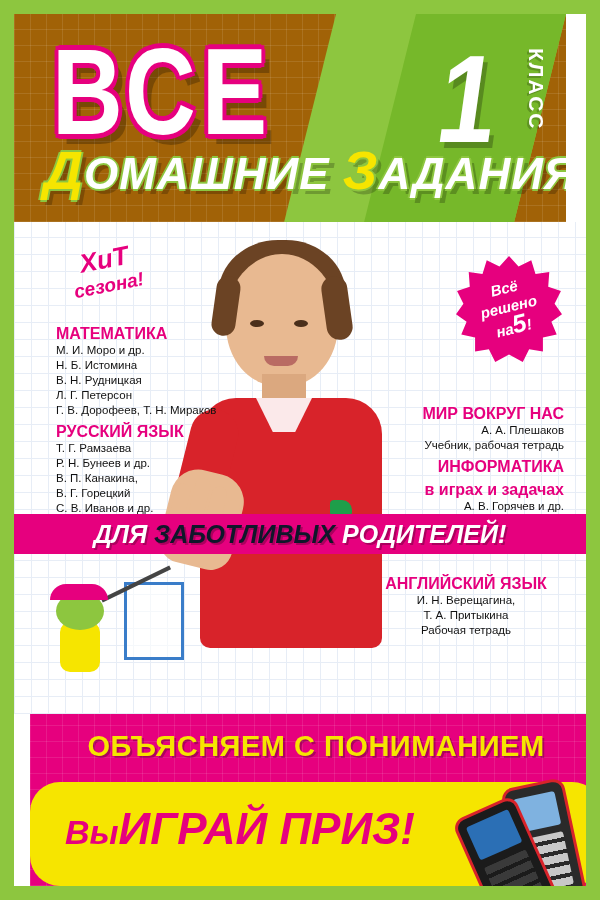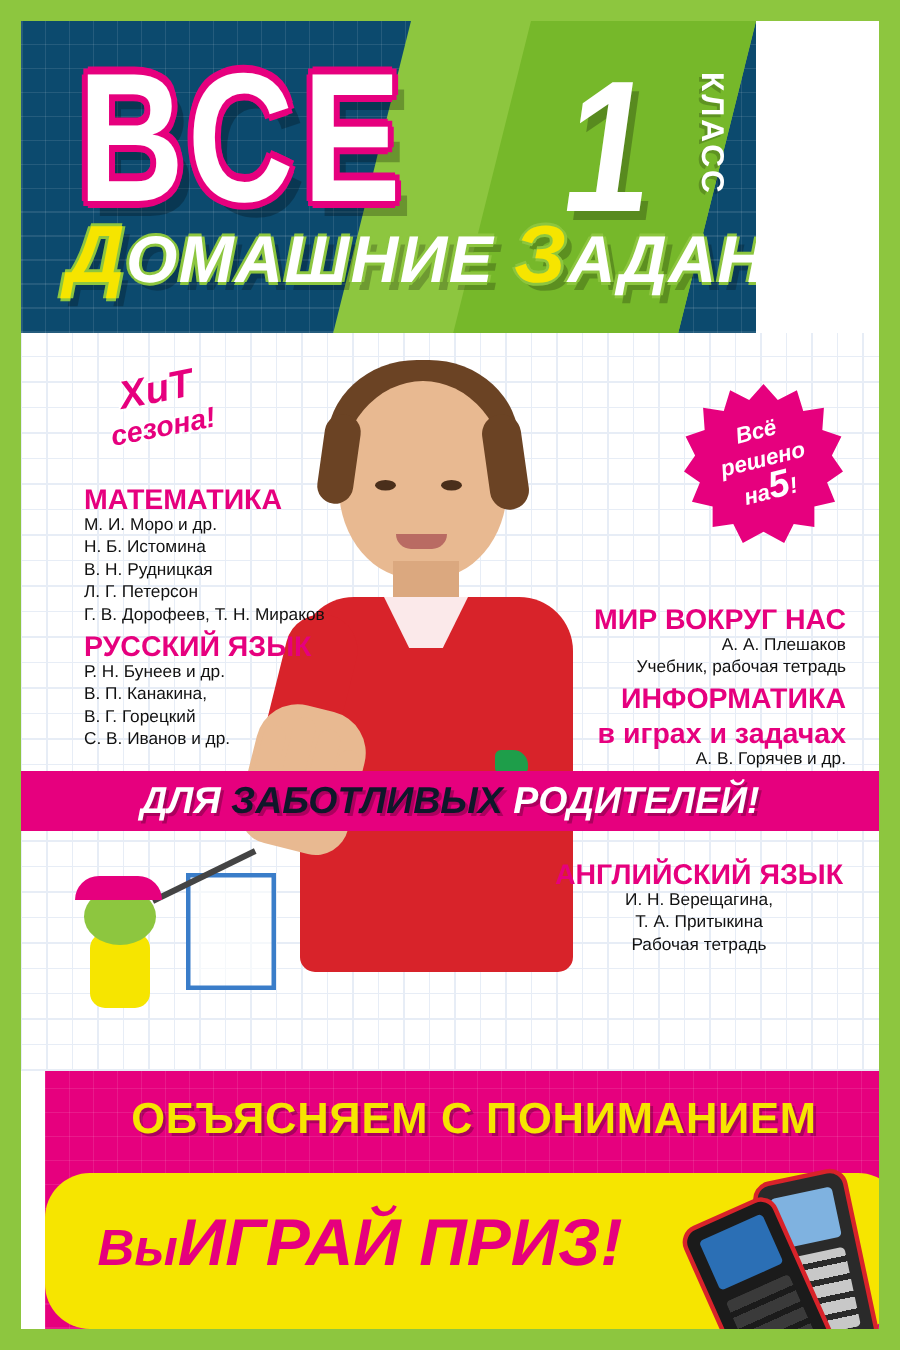--- a/index.html
+++ b/index.html
@@ -30,22 +30,22 @@
     left: 14px; top: 14px;
     width: 572px; height: 872px;
     background: #ffffff;
     overflow: hidden;
   }
 
   
   .top-band {
     position: absolute;
     left: 0; top: 0;
-    width: 490px; height: 208px;
-    background: #0c4a6e;
+    width: 552px; height: 208px;
+    background: #a16207;
     overflow: hidden;
   }
   .top-band .dots {
     position: absolute;
     left: 0; top: 0; right: 0; bottom: 0;
     background-image:
       repeating-linear-gradient(0deg, rgba(255,255,255,0.10) 0 1px, transparent 1px 16px),
       repeating-linear-gradient(90deg, rgba(255,255,255,0.10) 0 1px, transparent 1px 16px);
   }
   .green-wedge {
@@ -320,21 +320,21 @@
   }
   .right-list-2 {
     position: absolute;
     right: 22px; top: 348px;
     width: 196px;
     text-align: center;
   }
   .subj-title {
     color: #e6007e;
     font-weight: bold;
-    font-size: 19px;
+    font-size: 16px;
     line-height: 19px;
     margin-top: 4px;
   }
   .subj-item {
     color: #111111;
     font-size: 11.5px;
     line-height: 15px;
   }
 
   
@@ -564,20 +564,21 @@
       </div>
 
       <div class="left-list">
         <div class="subj-title">МАТЕМАТИКА</div>
         <div class="subj-item">М. И. Моро и др.</div>
         <div class="subj-item">Н. Б. Истомина</div>
         <div class="subj-item">В. Н. Рудницкая</div>
         <div class="subj-item">Л. Г. Петерсон</div>
         <div class="subj-item">Г. В. Дорофеев, Т. Н. Мираков</div>
         <div class="subj-title">РУССКИЙ ЯЗЫК</div>
+        <div class="subj-item">Т. Г. Рамзаева</div>
         <div class="subj-item">Р. Н. Бунеев и др.</div>
         <div class="subj-item">В. П. Канакина,</div>
         <div class="subj-item">В. Г. Горецкий</div>
         <div class="subj-item">С. В. Иванов и др.</div>
       </div>
 
       <div class="right-list">
         <div class="subj-title">МИР ВОКРУГ НАС</div>
         <div class="subj-item">А. А. Плешаков</div>
         <div class="subj-item">Учебник, рабочая тетрадь</div>

